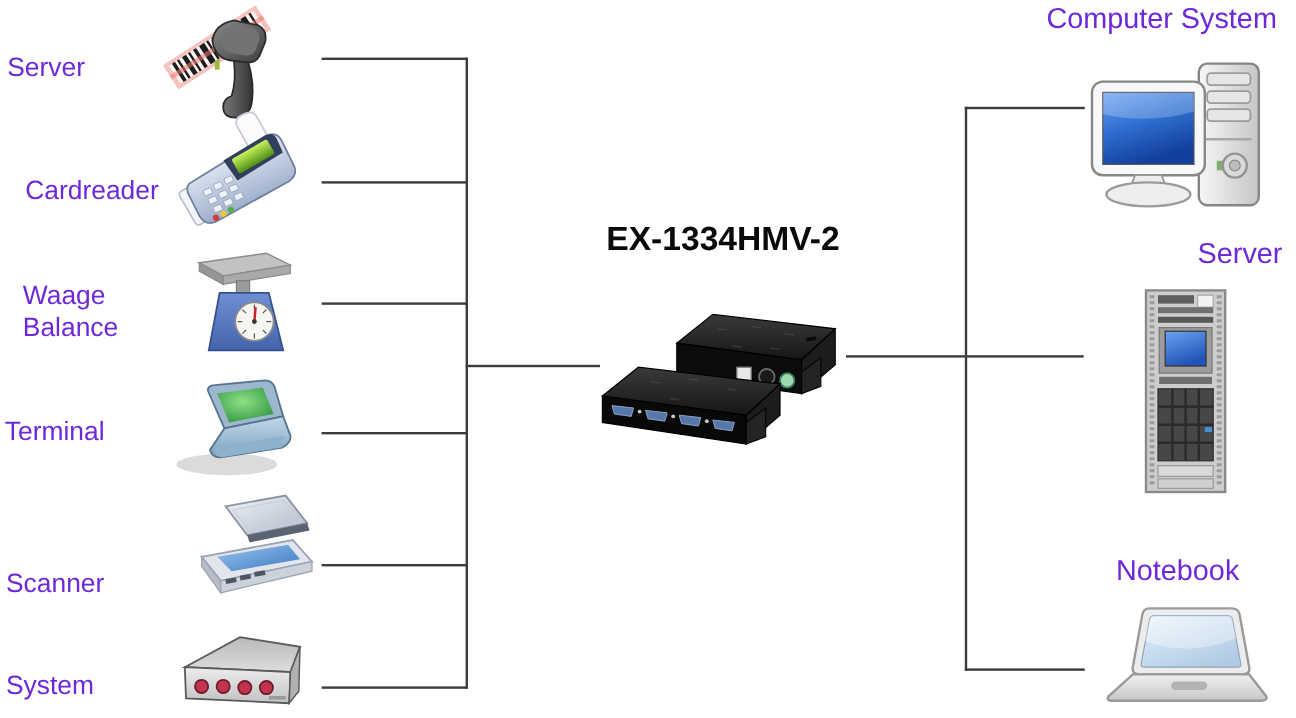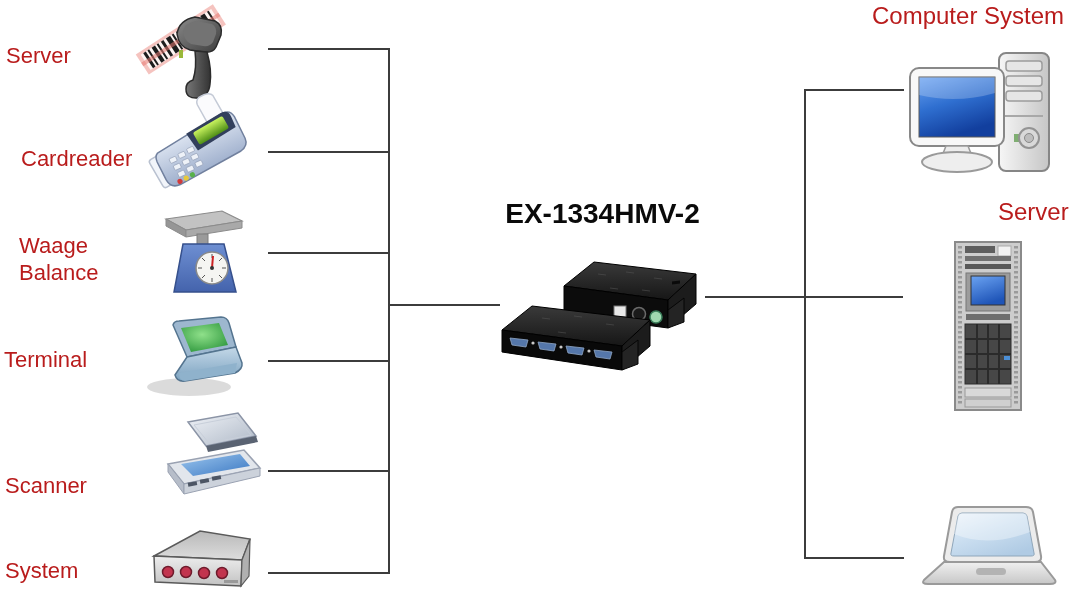--- a/index.html
+++ b/index.html
@@ -1,20 +1,20 @@
 <!DOCTYPE html>
 <html><head>
 <meta charset="utf-8">
 <style>
   html,body{margin:0;padding:0;background:#fff;}
   #canvas{
     position:relative;width:1080px;height:598px;background:#ffffff;overflow:hidden;
     font-family:"Liberation Sans",sans-serif;color:#000;
   }
-  .label{position:absolute;font-size:22px;line-height:27px;color:#b91c1c;white-space:pre-line;}
+  .label{position:absolute;font-size:22px;line-height:27px;color:#6d28d9;white-space:pre-line;}
   .label-right{font-size:24px;}
   .title{position:absolute;font-size:28px;font-weight:bold;color:#0a0a0a;text-align:center;}
   .line{position:absolute;background:#3c3c3c;}
   .h{height:2px;}
   .v{width:2px;}
   .icon{position:absolute;}
   svg{display:block;overflow:visible;}
 </style>
 </head>
 <body>
@@ -24,22 +24,23 @@
   <div class="label" style="left:6px;top:42px;">Server</div>
   <div class="label" style="left:5px;top:145px;margin-left:16px;">Cardreader</div>
   <div class="label" style="left:19px;top:232px;">Waage
 Balance</div>
   <div class="label" style="left:4px;top:346px;text-align:right;">Terminal</div>
   <div class="label" style="left:5px;top:472px;">Scanner</div>
   <div class="label" style="left:5px;top:557px;">System</div>
 
   <div class="label label-right" style="left:872px;top:2px;">Computer System</div>
   <div class="label label-right" style="left:998px;top:198px;">Server</div>
-
-  <div class="title" style="left:490px;top:183px;width:225px;margin-top:15px;">EX-1334HMV-2</div>
+  <div class="label label-right" style="left:930px;top:462px;">Notebook</div>
+
+  <div class="title" style="left:490px;top:183px;width:225px;">EX-1334HMV-2</div>
 
   <div class="line h" style="left:268px;top:48px;width:121px;"></div>
   <div class="line h" style="left:268px;top:151px;width:121px;"></div>
   <div class="line h" style="left:268px;top:252px;width:121px;"></div>
   <div class="line h" style="left:268px;top:360px;width:121px;"></div>
   <div class="line h" style="left:268px;top:470px;width:121px;"></div>
   <div class="line h" style="left:268px;top:572px;width:121px;"></div>
   <div class="line v" style="left:388px;top:48px;height:526px;"></div>
   <div class="line h" style="left:388px;top:304px;width:112px;"></div>
 

